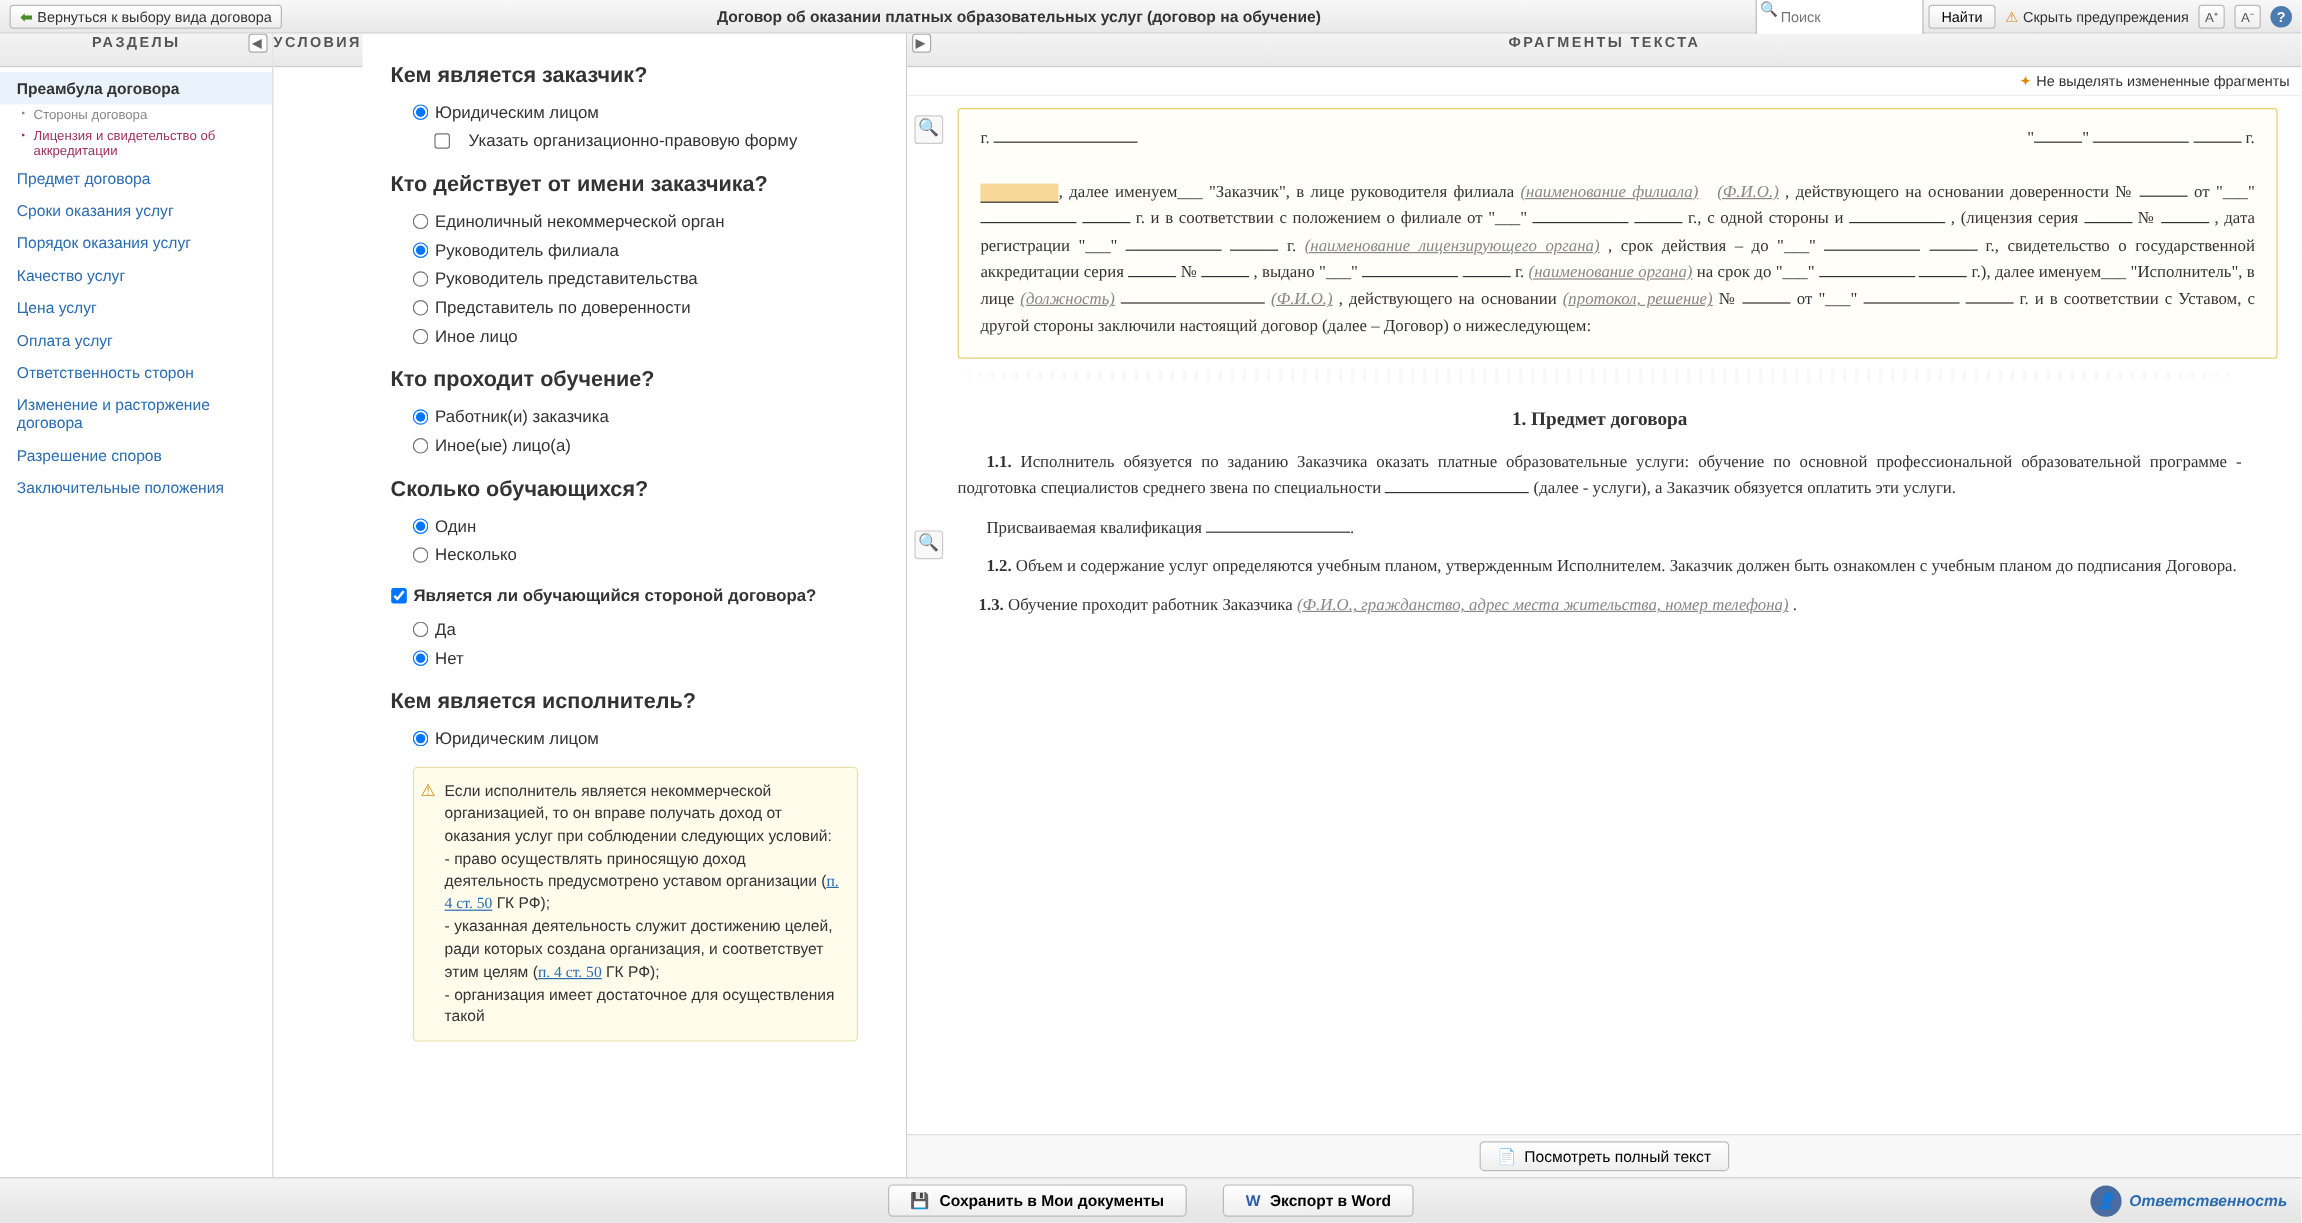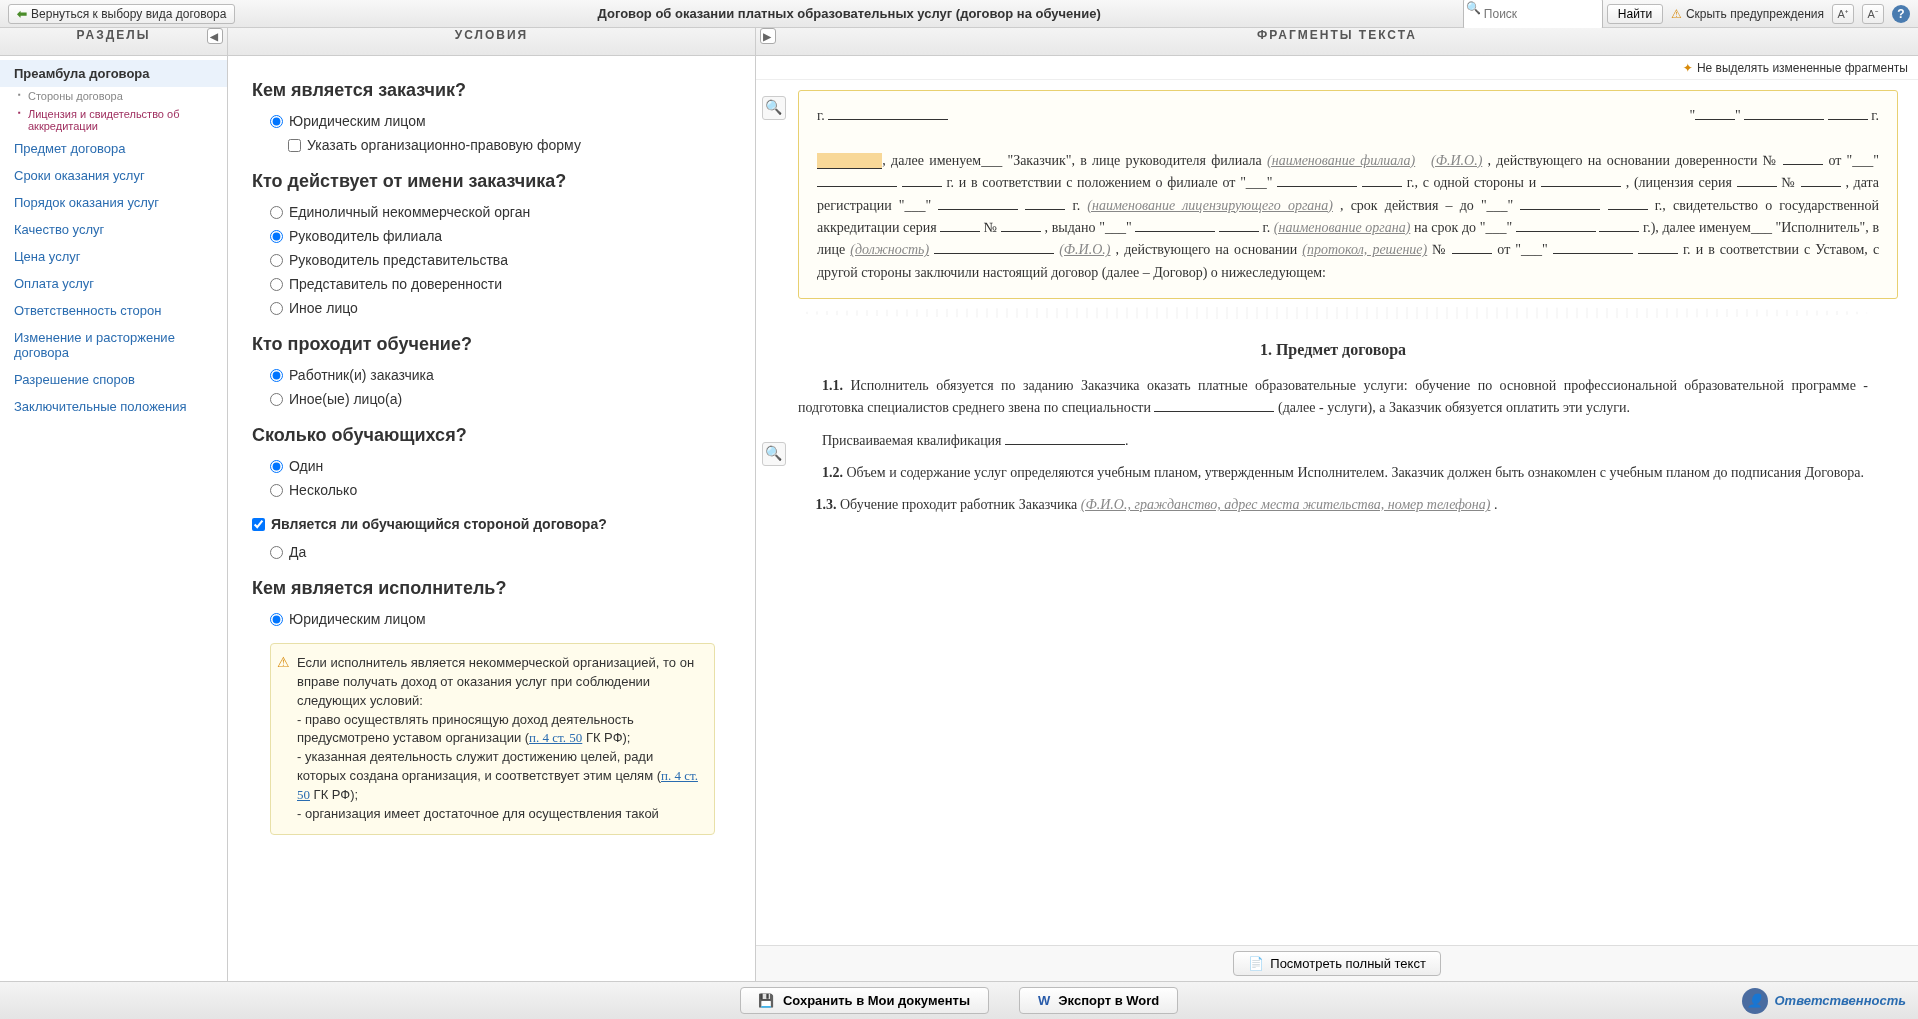--- a/index.html
+++ b/index.html
@@ -21,26 +21,26 @@
 .sidebar { width: 228px; background: #fff; border-right: 1px solid #ccc; display: flex; flex-direction: column; }
 .panel-header { height: 28px; background: linear-gradient(#f4f4f4, #e8e8e8); border-bottom: 1px solid #ccc; display: flex; justify-content: center; font-weight: bold; letter-spacing: 2px; font-size: 12px; color: #555; position: relative; }
 .collapse-btn { position: absolute; right: 4px; width: 16px; height: 16px; border: 1px solid #aaa; border-radius: 3px; background: #fff; display: flex; align-items: center; justify-content: center; font-size: 10px; color: #666; cursor: pointer; }
 .expand-btn { position: absolute; left: 4px; width: 16px; height: 16px; border: 1px solid #aaa; border-radius: 3px; background: #fff; display: flex; align-items: center; justify-content: center; font-size: 10px; color: #666; cursor: pointer; }
 .sections-list { padding: 4px 0; overflow-y: auto; }
 .section-item { padding: 6px 14px; color: #2a6cb0; cursor: pointer; font-size: 13px; }
 .section-item.active { background: #eaf2fb; color: #333; font-weight: bold; }
 .subsection { padding: 3px 14px 3px 28px; font-size: 11px; color: #888; cursor: pointer; position: relative; }
 .subsection.active { color: #a03060; }
 .subsection::before { content: "▪"; position: absolute; left: 18px; font-size: 8px; }
-.conditions-panel { flex: 1; background: #fff; border-right: 1px solid #ccc; display: flex; flex-direction: column; max-width: 528px; }
+.conditions-panel { flex: 1; background: #fff; border-right: 1px solid #ccc; display: flex; flex-direction: row; max-width: 528px; }
 .conditions-body { flex: 1; overflow-y: auto; padding: 10px 40px 10px 24px; }
 .question { font-weight: bold; font-size: 18px; color: #333; margin: 14px 0 8px 0; }
 .option { display: flex; align-items: center; gap: 6px; padding: 4px 0 4px 18px; font-size: 14px; color: #333; }
 .option input { cursor: pointer; }
-.sub-checkbox { display: flex; align-items: center; gap: 6px; padding: 4px 0 4px 36px; font-size: 14px; color: #333; }
+.sub-checkbox { display: flex; align-items: center; gap: 16px; padding: 4px 0 4px 36px; font-size: 14px; color: #333; }
 .question-check { display: flex; align-items: center; gap: 6px; font-weight: bold; font-size: 14px; color: #333; margin: 14px 0 8px 0; }
 .warning-box { margin: 12px 0 0 18px; padding: 10px 12px; background: #fffcec; border: 1px solid #e8e0a8; border-radius: 4px; position: relative; font-size: 13px; line-height: 1.45; color: #333; }
 .warn-icon { position: absolute; left: 6px; top: 8px; color: #d88a0a; font-size: 14px; }
 .warning-box .text { margin-left: 14px; }
 .warning-box a { color: #2a6cb0; text-decoration: underline; font-family: Liberation Serif, serif; }
 .fragments-panel { flex: 1; background: #fff; display: flex; flex-direction: column; }
 .fragments-sub-toolbar { height: 24px; display: flex; align-items: center; justify-content: flex-end; padding: 0 10px; border-bottom: 1px solid #eee; font-size: 12px; }
 .no-highlight { display: flex; align-items: center; gap: 4px; color: #333; cursor: pointer; }
 .no-highlight-icon { color: #d88a0a; }
 .fragments-body { flex: 1; overflow-y: auto; padding: 10px 20px 10px 12px; position: relative; font-family: Georgia, serif; font-size: 14px; line-height: 1.6; color: #333; }
@@ -169,20 +169,24 @@
           <span>Несколько</span>
         </label>
 
       <label class="question-check">
           <input type="checkbox" checked="" style="">
           <span>Является ли обучающийся стороной договора?</span>
         </label>
       <label class="option">
           <input type="radio" style="">
           <span>Да</span>
+        </label>
+      <label class="option">
+          <input type="radio" checked="" style="">
+          <span>Нет</span>
         </label>
 
       <div class="question">Кем является исполнитель?</div>
       <label class="option">
           <input type="radio" checked="" style="">
           <span>Юридическим лицом</span>
         </label>
 
       <div class="warning-box">
         <span class="warn-icon">⚠</span>

